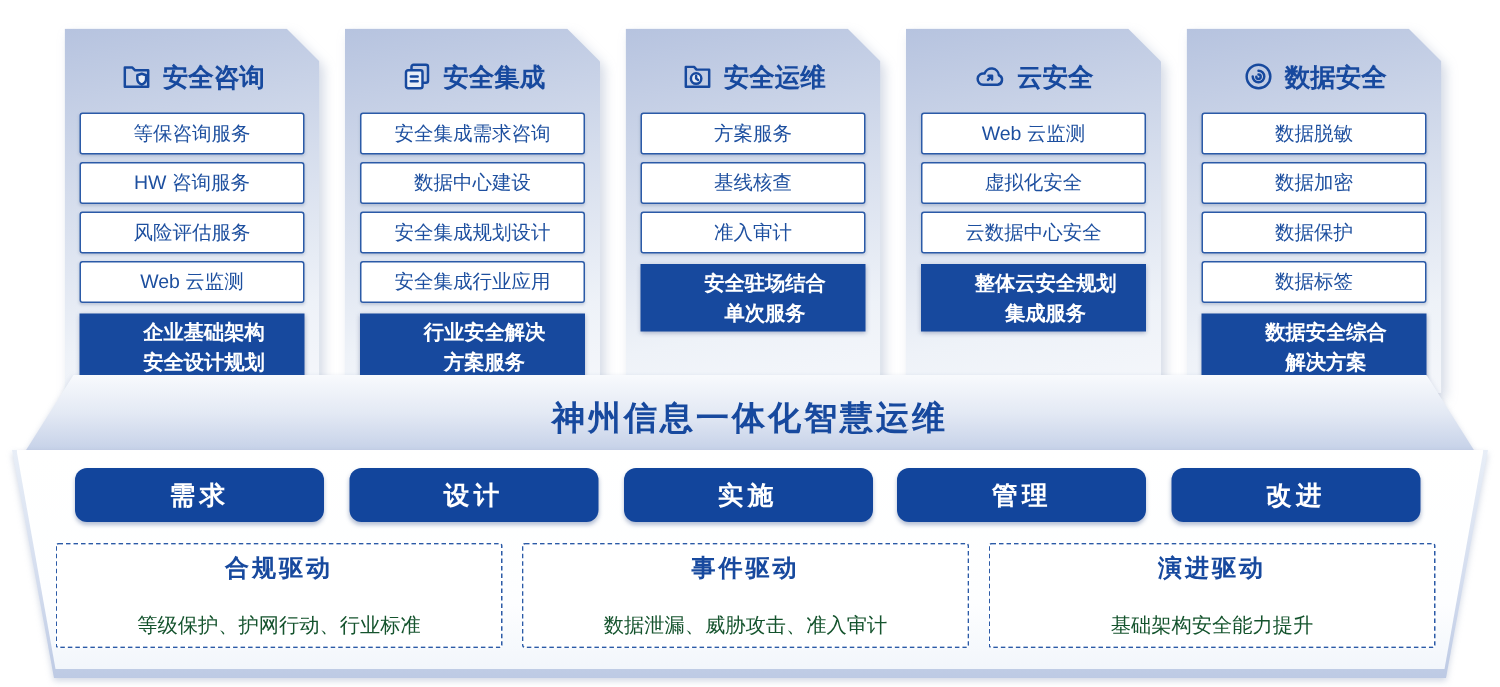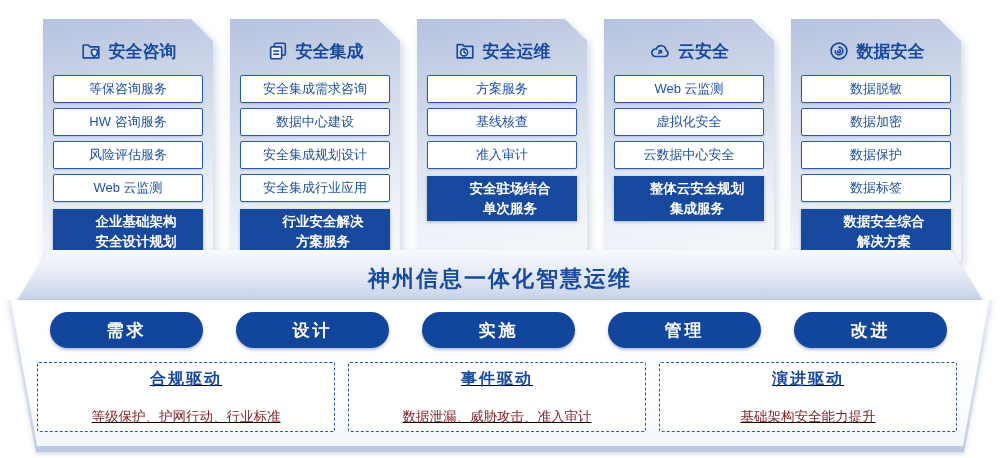--- a/index.html
+++ b/index.html
@@ -39,30 +39,30 @@
     filter:drop-shadow(0 2px 2px rgba(110,130,170,.30)); }
   .bottom-outer { position:absolute; inset:0;
     clip-path:polygon(0 0, 100% 0, calc(100% - 28px) 100%, 28px 100%);
     background:linear-gradient(180deg,#e8eef7 0%,#d3dcee 60%,#bdcae4 100%); }
   .bottom-inner { position:absolute; left:3px; right:3px; top:0; bottom:6px;
     clip-path:polygon(0 0, 100% 0, calc(100% - 26px) 100%, 26px 100%);
     background:linear-gradient(180deg,#ffffff 0%,#fdfeff 70%,#f2f6fb 100%); }
 
   .pills { position:absolute; left:50px; top:312px; width:897px; display:flex;
     justify-content:space-between; }
-  .pill { width:153px; height:36px; border-radius:18px; background:#12459c; color:#fff;
+  .pill { width:166px; height:36px; border-radius:8px; background:#12459c; color:#fff;
     font-weight:bold; font-size:17px; letter-spacing:3px; display:flex; align-items:center;
     justify-content:center; box-shadow:0 2px 3px rgba(40,70,130,.35); }
 
   .drivers { position:absolute; left:37px; top:362px; width:920px; display:flex; gap:13px; }
   .driver { flex:1; height:70px; background:#ffffff; border:1.6px dashed #2b5aa7;
     border-radius:2px; display:flex; flex-direction:column; align-items:center;
-    justify-content:center; gap:18px;text-decoration:underline; }
+    justify-content:center; gap:18px; }
   .driver-title { color:#17499e; font-weight:bold; font-size:16px; letter-spacing:2px; }
-  .driver-desc { color:#7f1d1d; font-size:13.5px; white-space:nowrap; }
+  .driver-desc { color:#14532d; font-size:13.5px; white-space:nowrap; }
 </style>
 </head>
 <body>
 
 <div class="stage">
 
   <div class="panels">
 
     <div class="panel">
       <div class="panel-header">

